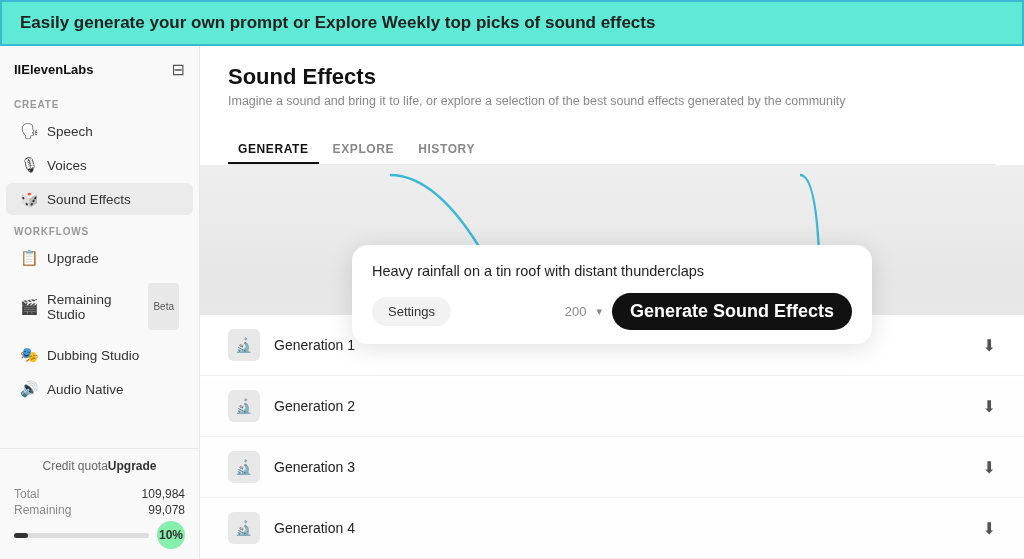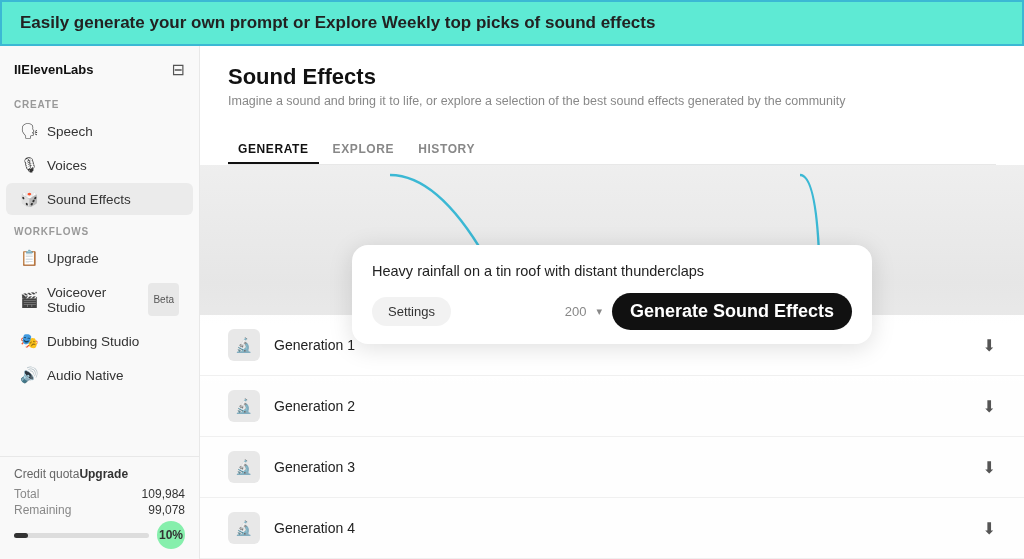--- a/index.html
+++ b/index.html
@@ -81,37 +81,37 @@
       flex-shrink: 0;
     }
 
     .sidebar-item-label { flex: 1; }
 
     .badge {
       font-size: 10px;
       background: #e8e8e8;
       color: #555;
       border-radius: 4px;
-      padding: 11px 5px;
+      padding: 18px 5px;
       font-weight: 500;
     }
 
     .sidebar-spacer { flex: 1; }
 
     .sidebar-footer {
       border-top: 1px solid #e8e8e8;
       padding: 10px 14px;
       font-size: 12px;
     }
 
     .credit-header {
       display: flex;
-      justify-content: flex-start;
-      align-items: center;
-      margin-bottom: 6px;
+      justify-content: center;
+      align-items: center;
+      margin-bottom: 14px;
     }
 
     .credit-label { color: #666; font-weight: 500; }
     .upgrade-link { color: #333; font-weight: 600; font-size: 12px; cursor: pointer; }
 
     .credit-row {
       display: flex;
       justify-content: space-between;
       margin-bottom: 2px;
     }
@@ -360,21 +360,21 @@
     </div>
 
     <div class="sidebar-section-label">WORKFLOWS</div>
 
     <div class="sidebar-item">
       <span class="sidebar-item-icon">📋</span>
       <span class="sidebar-item-label">Upgrade</span>
     </div>
     <div class="sidebar-item">
       <span class="sidebar-item-icon">🎬</span>
-      <span class="sidebar-item-label">Voiceover Studio</span>
+      <span class="sidebar-item-label">Remaining Studio</span>
       <span class="badge">Beta</span>
     </div>
     <div class="sidebar-item">
       <span class="sidebar-item-icon">🎭</span>
       <span class="sidebar-item-label">Dubbing Studio</span>
     </div>
     <div class="sidebar-item">
       <span class="sidebar-item-icon">🔊</span>
       <span class="sidebar-item-label">Audio Native</span>
     </div>

